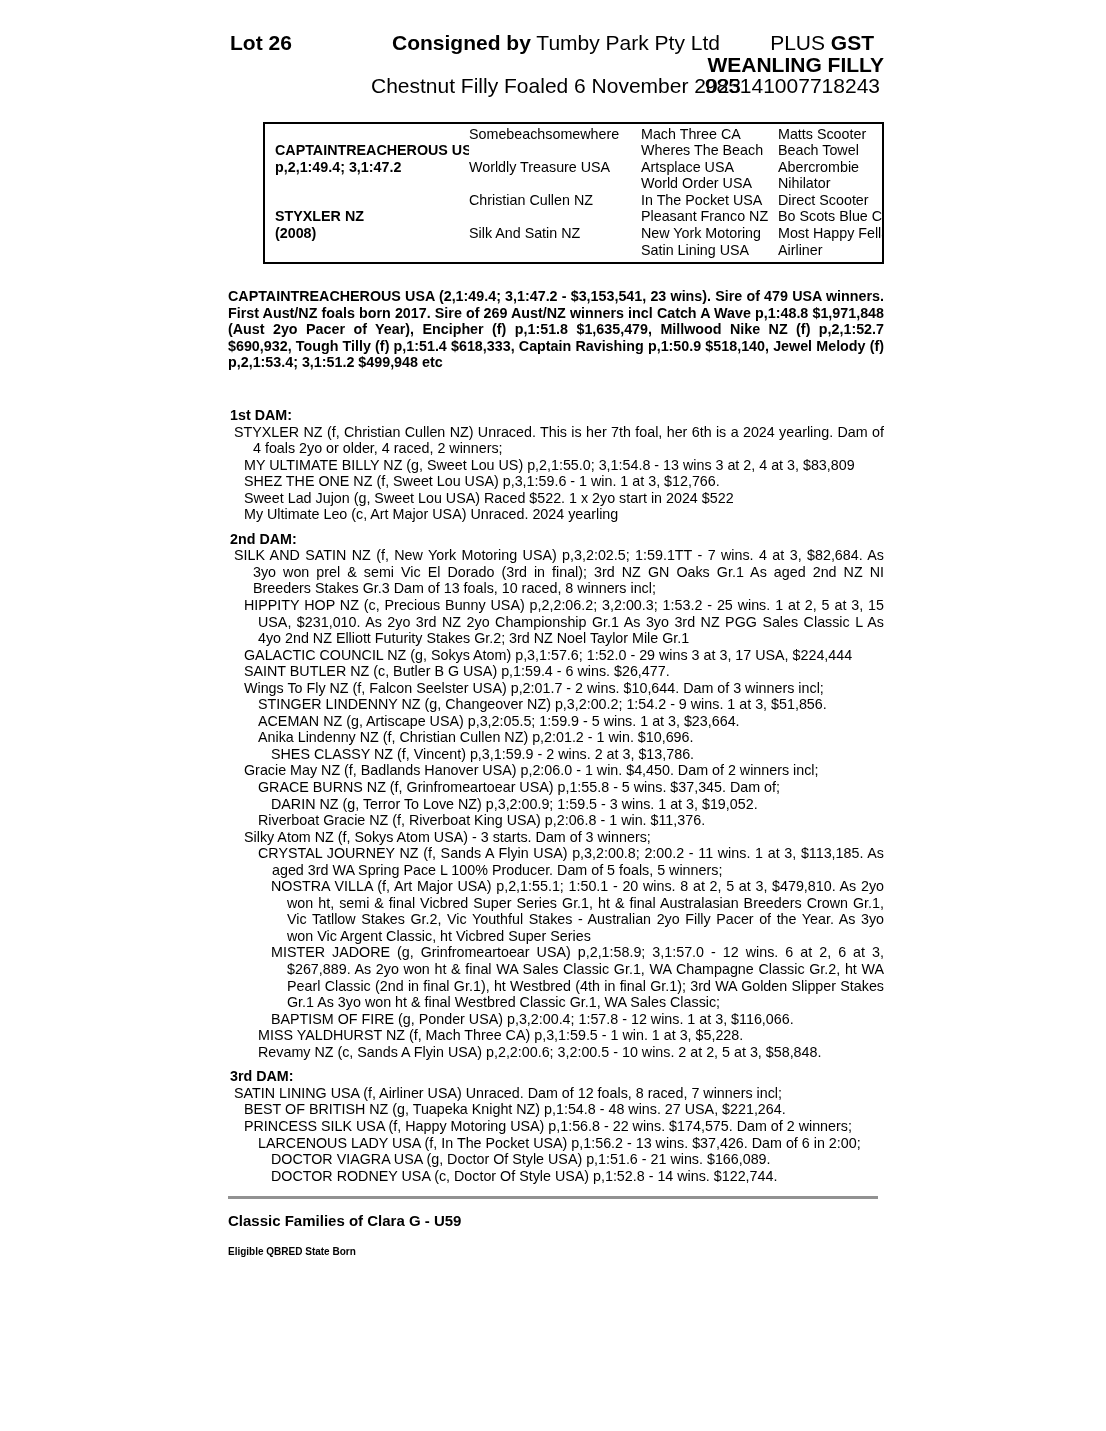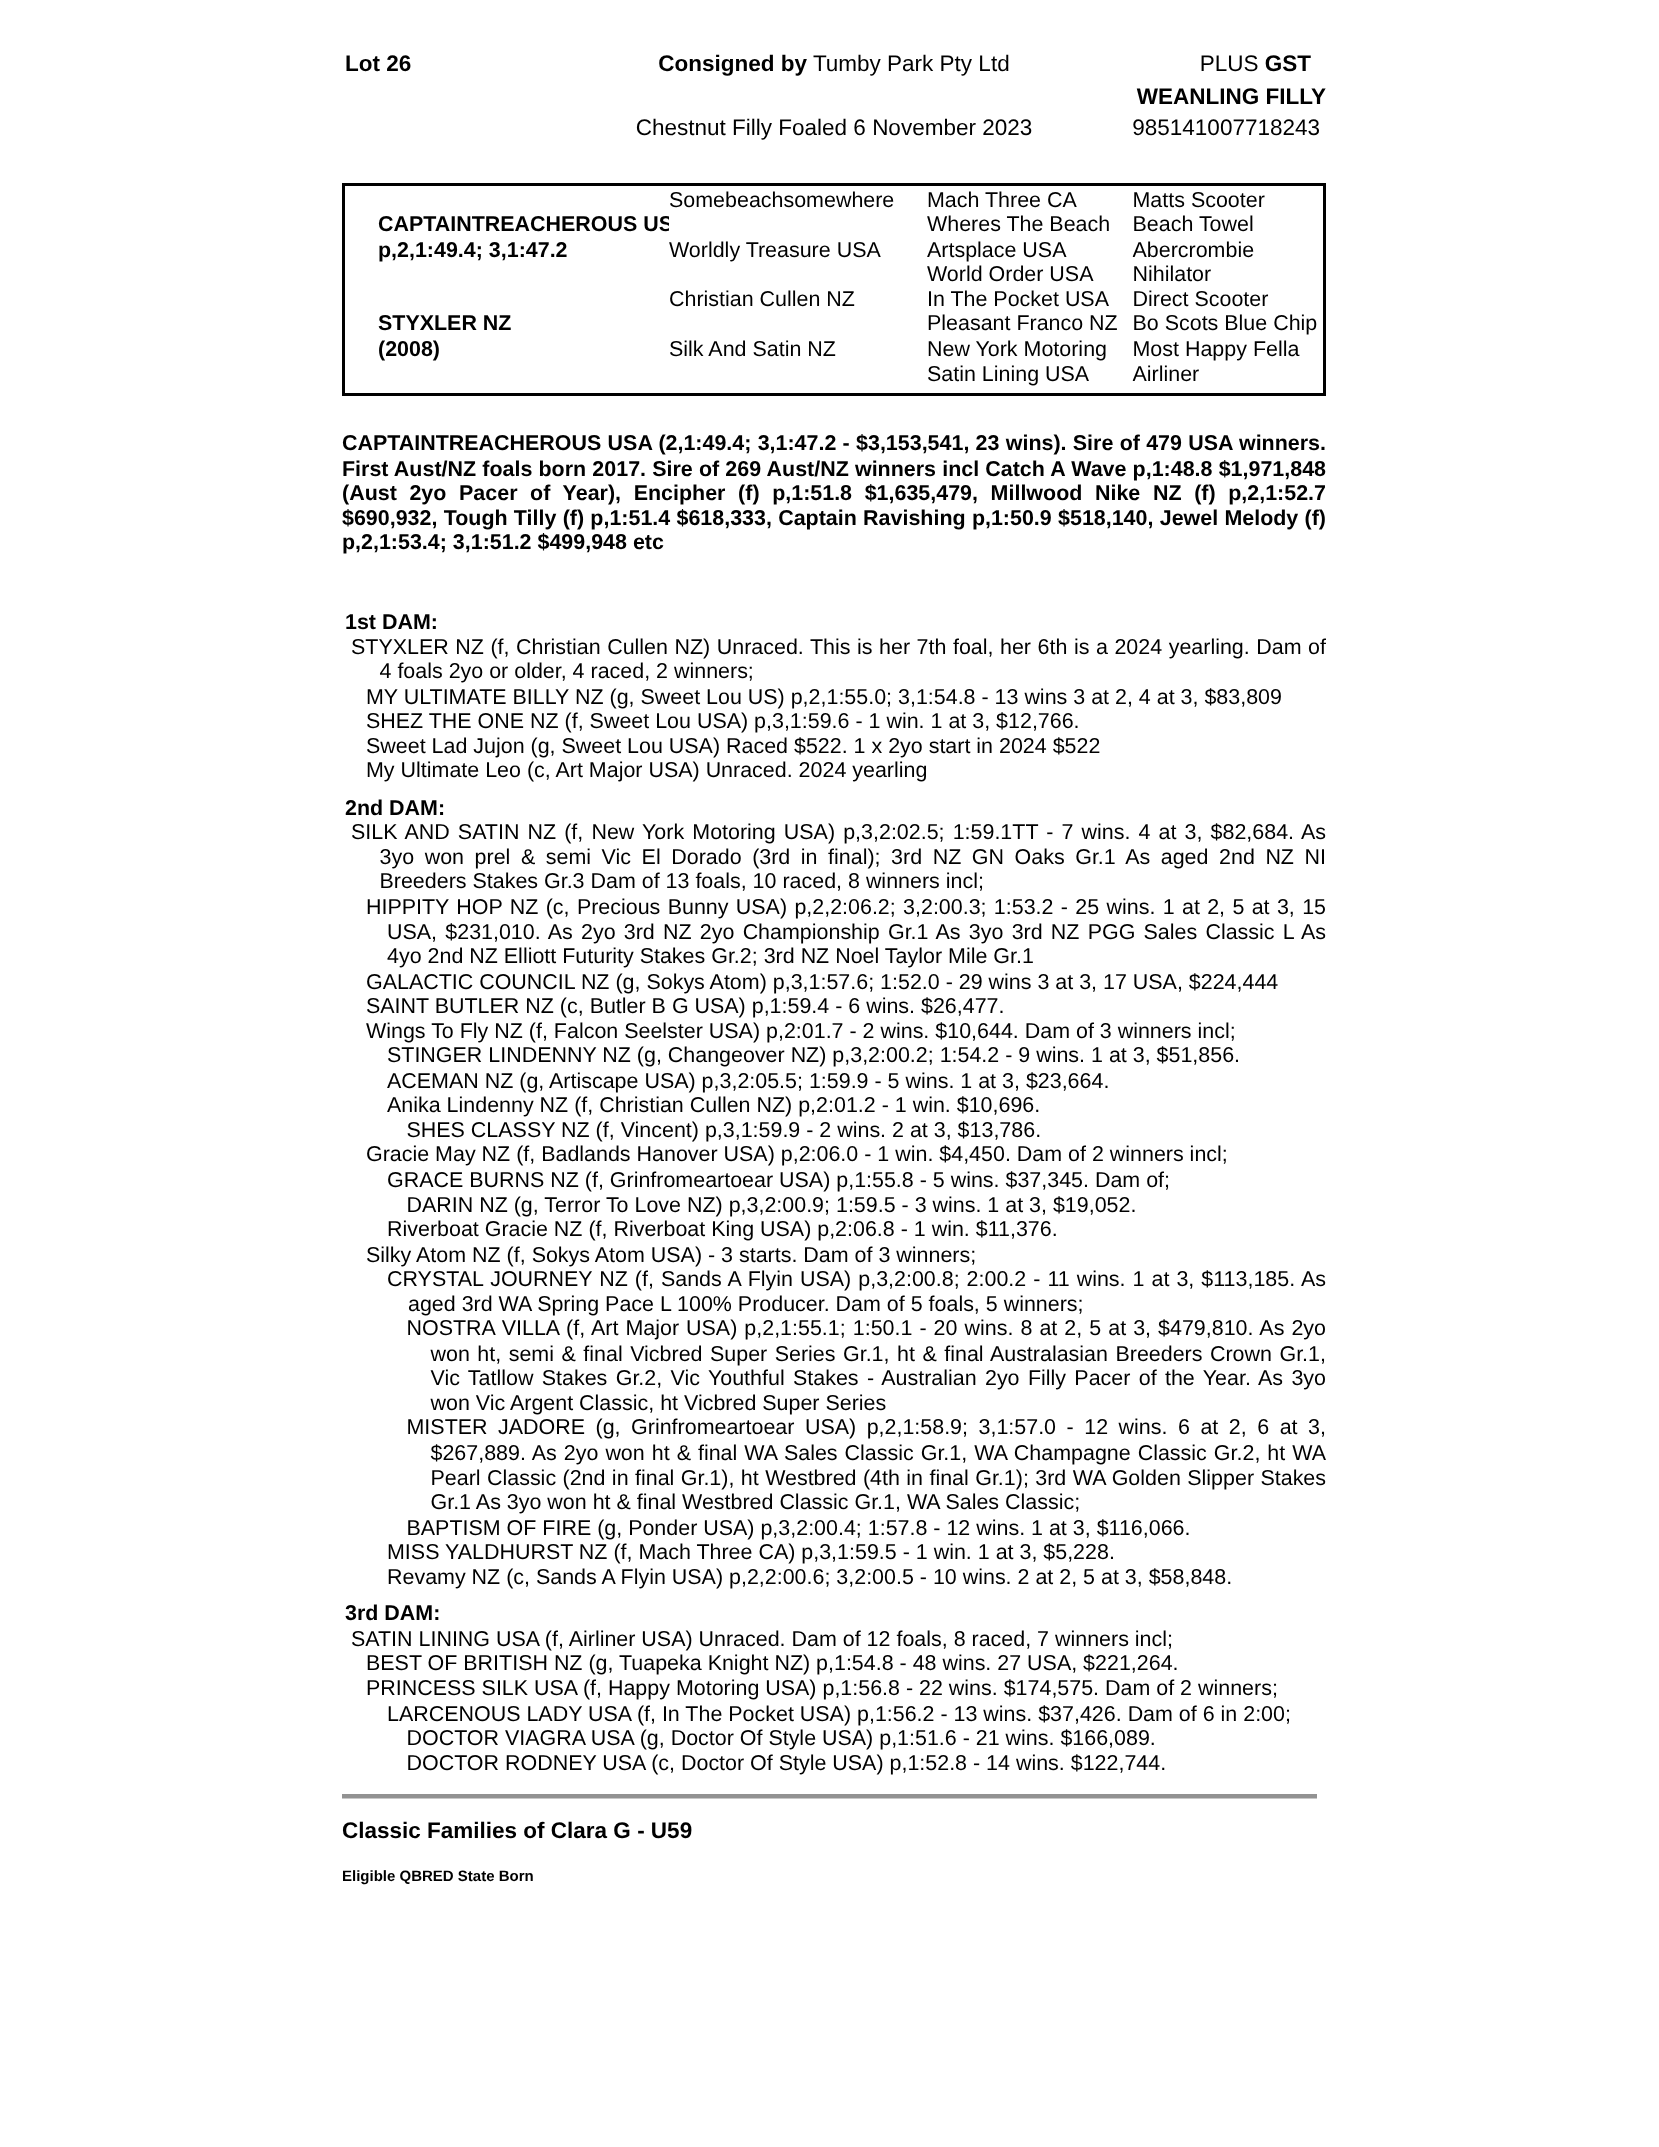--- a/index.html
+++ b/index.html
@@ -4,34 +4,34 @@
 <style>
   html,body { margin:0; padding:0; }
   body {
     width:1106px; height:1431px; background:#ffffff; color:#000;
     font-family:"Liberation Sans","DejaVu Sans",sans-serif;
     position:relative; overflow:hidden;
   }
   .page { position:absolute; left:228px; top:0; width:656px; }
 
   
-  .hdr { margin-top:32px; font-size:15px; line-height:21.5px; }
+  .hdr { margin-top:32px; font-size:21px; line-height:21.5px; }
   .hdr-row1 { position:relative; text-align:center; }
   .lot { position:absolute; left:2px; top:0; font-weight:700; }
   .consigned-prefix { font-weight:700; }
   .plus-gst { position:absolute; right:10px; top:0; }
   .gst { font-weight:700;text-align:center; }
   .title-line { text-align:right; font-weight:700; }
   .hdr-row3 { position:relative; text-align:center; }
   .microchip { position:absolute; right:4px; top:0; }
 
   
   .ped-table {
-    border:2px solid #000; margin-top:25px; padding:2px 0 4px 12px;
-    font-size:14.3px; line-height:16.6px;
+    border:2px solid #000; margin-top:25px; padding:2px 0 4px 0;
+    font-size:14.3px; line-height:16.6px;margin-left:35px;
   }
   .ped-row { display:grid; grid-template-columns:194px 172px 137px 1fr; padding-left:10px; }
   .ped-cell { white-space:nowrap; overflow:hidden; }
   .ped-cell.c0 { font-weight:700; }
 
   
   .body-text { font-size:14.3px; line-height:16.55px;margin-top:36px; }
   .sire { font-weight:700; text-align:justify; margin-top:24px; }
   .dam-heading { font-weight:700; margin-top:8px; padding-left:2px; }
   .entry { text-align:justify; }

